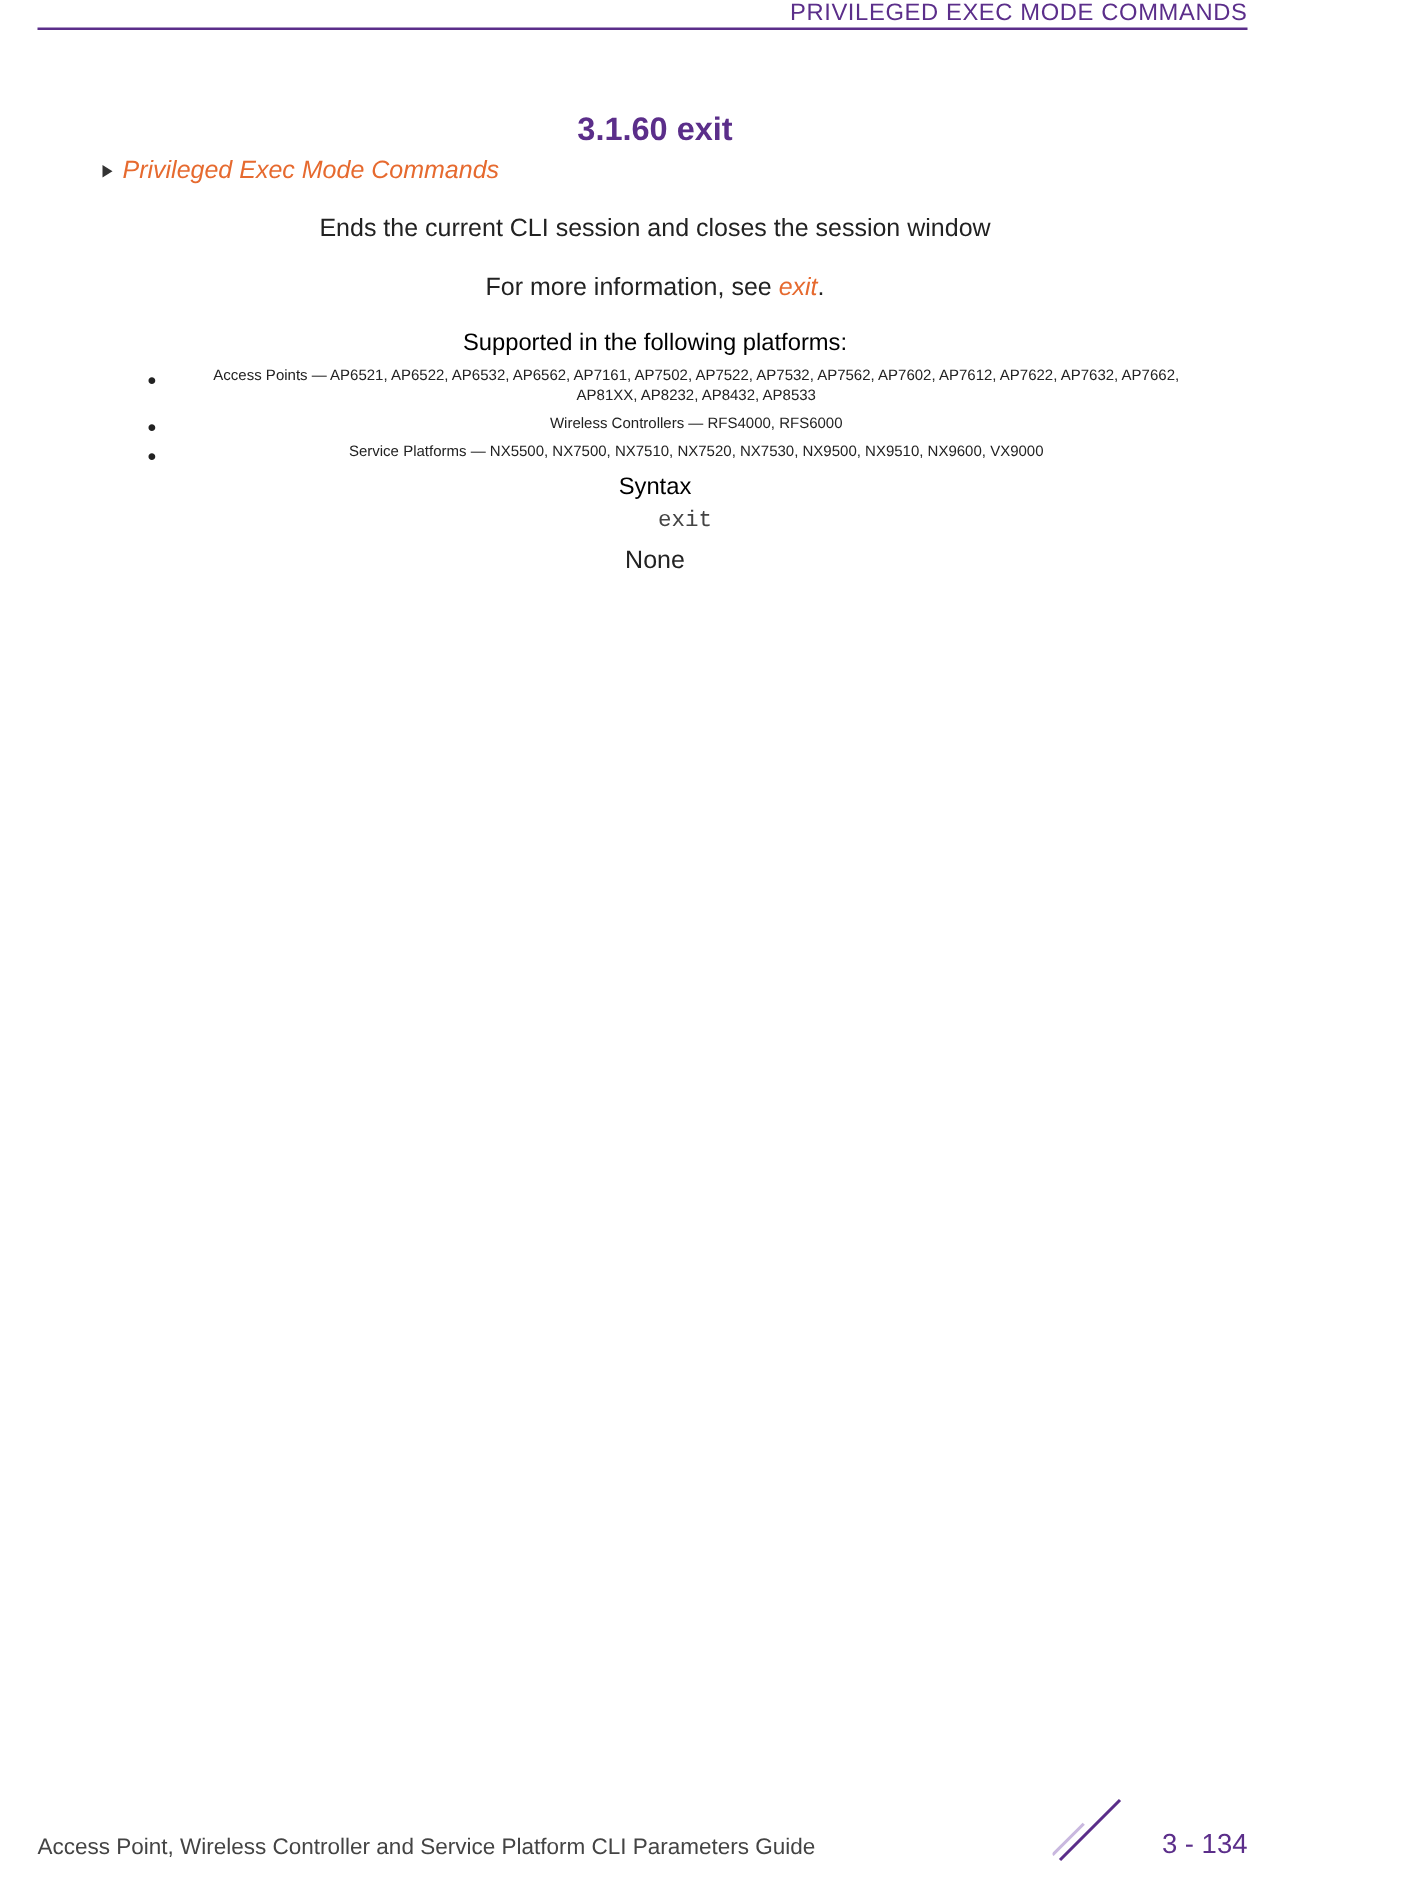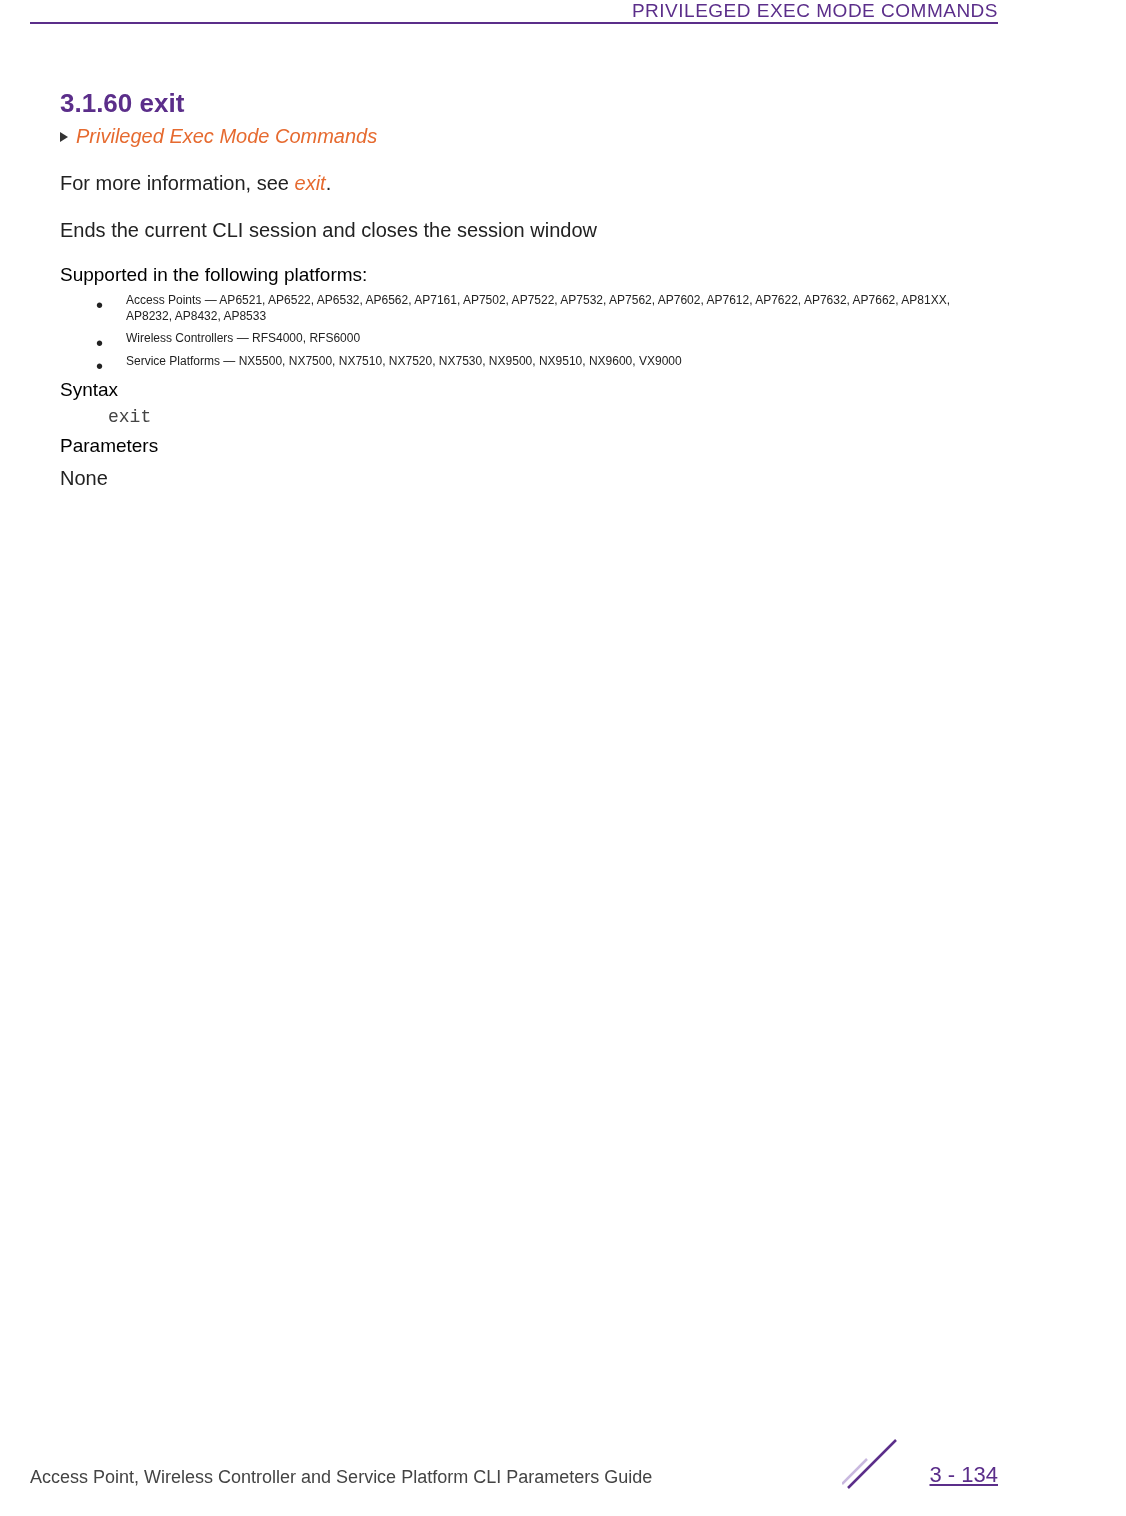--- a/index.html
+++ b/index.html
@@ -2,79 +2,78 @@
 <html><head>
 <meta charset="utf-8">
 <style>
   * { box-sizing: border-box; margin: 0; padding: 0; }
   html, body { width: 1126px; height: 1516px; background: #fff; font-family: Arial, Helvetica, sans-serif; color: #222; }
   .page { position: relative; width: 1018px; height: 1516px; }
 
   .header-line { position: absolute; left: 30px; right: 20px; top: 22px; height: 2px; background: #5b2e8a; }
   .header-title { position: absolute; right: 20px; top: 0; font-size: 19px; letter-spacing: 0.5px; color: #5b2e8a; font-weight: 400; }
 
-  .content { position: absolute; left: 60px; right: 52px; top: 88px; }
+  .content { position: absolute; left: 82px; right: 52px; top: 88px; text-align: center; }
 
   .section-title { font-size: 26px; font-weight: 700; color: #5b2e8a; margin-bottom: 6px; }
   .breadcrumb { font-size: 20px; font-style: italic; color: #e66a2f; margin-bottom: 22px; display: flex; align-items: center; gap: 4px; }
   .breadcrumb .arrow { display: inline-block; width: 0; height: 0; border-top: 5px solid transparent; border-bottom: 5px solid transparent; border-left: 8px solid #333; margin-right: 4px; }
 
   .para { font-size: 20px; color: #222; margin-bottom: 20px; font-weight: 400; line-height: 1.35; }
   .para .link { color: #e66a2f; font-style: italic; }
 
   .subhead { font-size: 19px; font-weight: 400; color: #000; margin-top: 4px; margin-bottom: 6px; }
 
   ul.platforms { list-style: none; padding-left: 36px; margin-bottom: 10px; }
   ul.platforms li { position: relative; padding-left: 30px; font-size: 12px; line-height: 1.35; margin-bottom: 6px; }
   ul.platforms li::before { content: "•"; position: absolute; left: 0; top: 0; font-size: 20px; color: #222; }
 
   .codeblock { font-family: "Courier New", Courier, monospace; font-size: 18px; color: #444; margin-left: 48px; margin-bottom: 8px; white-space: pre; }
 
   .parameters-value { font-size: 20px; margin-bottom: 12px; margin-top: 10px; }
 
   .footer { position: absolute; left: 30px; right: 20px; bottom: 28px; height: 40px; }
   .footer-title { position: absolute; left: 0; bottom: 0; font-size: 18px; color: #444; }
-  .footer-page { position: absolute; right: 0; bottom: 0; font-size: 22px; color: #5b2e8a; text-decoration: underline; }
+  .footer-page { position: absolute; right: 0; bottom: 0; font-size: 22px; color: #5b2e8a; }
   .footer-slash { position: absolute; right: 96px; bottom: -6px; }
   .footer-slash svg { display: block; }
 </style>
 </head>
 <body>
 
 <div class="page">
 
   <div class="header-title">PRIVILEGED EXEC MODE COMMANDS</div>
   <div class="header-line"></div>
 
   <div class="content">
 
     <div class="section-title">3.1.60 exit</div>
 
     <div class="breadcrumb">
       <span class="arrow"></span>
       <span>Privileged Exec Mode Commands</span>
     </div>
 
+    <p class="para">Ends the current CLI session and closes the session window</p>
+
     <p class="para">
       <span>For more information, see </span><span class="link">exit</span><span>.</span>
     </p>
-
-    <p class="para">Ends the current CLI session and closes the session window</p>
 
     <div class="subhead">Supported in the following platforms:</div>
     <ul class="platforms">
       <li>Access Points — AP6521, AP6522, AP6532, AP6562, AP7161, AP7502, AP7522, AP7532, AP7562, AP7602, AP7612, AP7622, AP7632, AP7662, AP81XX, AP8232, AP8432, AP8533</li>
       <li>Wireless Controllers — RFS4000, RFS6000</li>
       <li>Service Platforms — NX5500, NX7500, NX7510, NX7520, NX7530, NX9500, NX9510, NX9600, VX9000</li>
     </ul>
 
     <div class="subhead">Syntax</div>
     <div class="codeblock">exit</div>
 
-    <div class="subhead">Parameters</div>
     <div class="parameters-value">None</div>
 
 
   </div>
 
   <div class="footer">
     <div class="footer-title">Access Point, Wireless Controller and Service Platform CLI Parameters Guide</div>
     <div class="footer-slash">
       <svg width="60" height="60" viewBox="0 0 60 60">
         <line x1="6" y1="54" x2="54" y2="6" stroke="#5b2e8a" stroke-width="2.5"></line>

